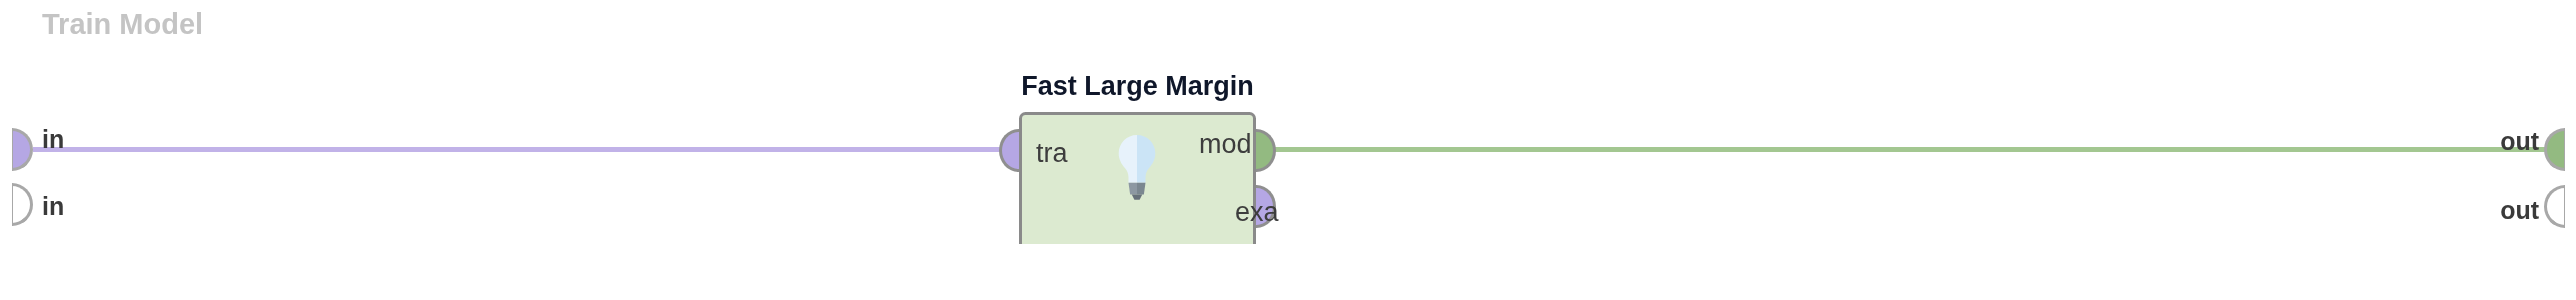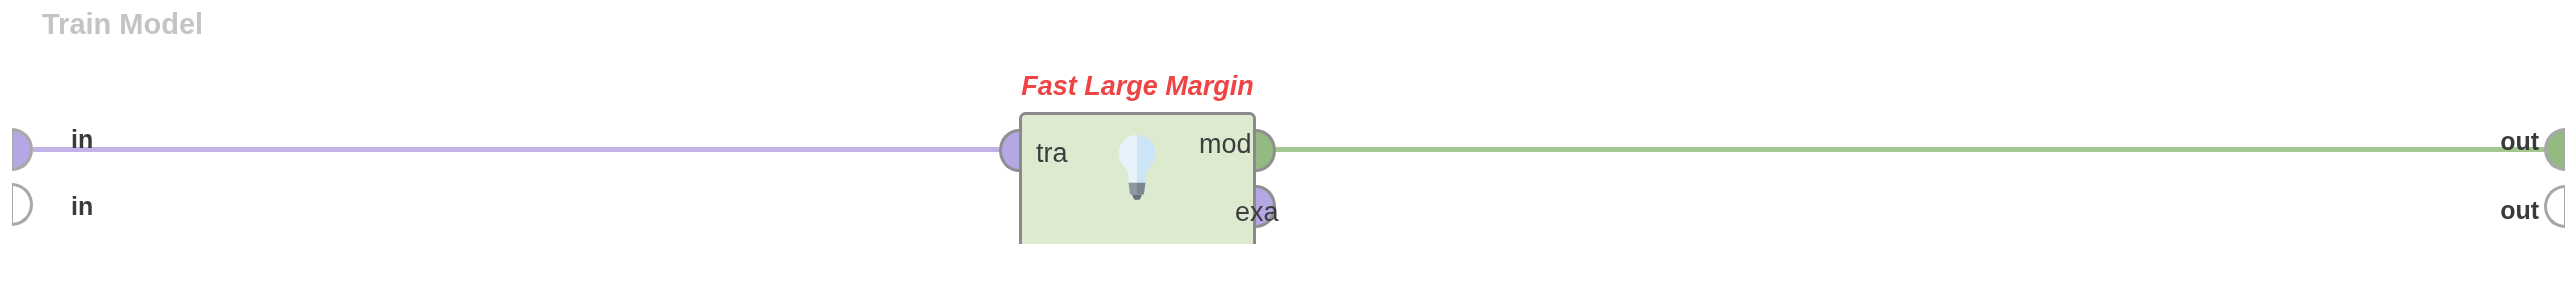--- a/index.html
+++ b/index.html
@@ -13,38 +13,38 @@
   }
   .wire{position:absolute;height:5.2px;}
   .wire-purple{left:32.5px;top:147px;width:968px;background:#c1b2e8;}
   .wire-green{left:1274px;top:147px;width:1272px;background:#a3c791;}
   .node{
     position:absolute;left:1019px;top:112px;width:237px;height:175px;
     box-sizing:border-box;background:#dcead0;border:3.9px solid #8a8a8a;border-radius:6.5px;
   }
   .node-title{
     position:absolute;left:993px;top:71px;width:289px;text-align:center;
-    font-size:27px;font-weight:bold;color:#ef4444;white-space:nowrap;font-style:italic;
+    font-size:27px;font-weight:bold;color:#0f172a;white-space:nowrap;
   }
   .port{position:absolute;width:21px;height:43px;box-sizing:border-box;background:#ffffff;}
   .bulge-right{
     border:3.2px solid #a8a8a8;border-left-width:1.9px;
     border-radius:0 100% 100% 0 / 0 50% 50% 0;
   }
   .bulge-left{
     border:3.2px solid #a8a8a8;border-right-width:1.9px;
     border-radius:100% 0 0 100% / 50% 0 0 50%;
   }
   .node-port.bulge-left{border-color:#8f8f8f;border-right-width:0;}
   .node-port.bulge-right{border-color:#8f8f8f;border-left-width:0;}
   .fill-purple{background:#b5a7e4;}
   .fill-green{background:#93ba81;}
   .fill-none{background:#ffffff;}
   .port-label{
-    position:absolute;font-size:25px;font-weight:600;color:#3a3a3a;white-space:nowrap;line-height:1;margin-left:29px;
+    position:absolute;font-size:25px;font-weight:600;color:#3a3a3a;white-space:nowrap;line-height:1;
   }
   .node-port-label{
     position:absolute;font-size:27px;font-weight:400;color:#3d3d3d;white-space:nowrap;line-height:1;
   }
   .bulb-icon{position:absolute;left:1116px;top:133px;width:42px;height:68px;}
 </style>
 </head>
 <body>
 
 <div id="canvas">

